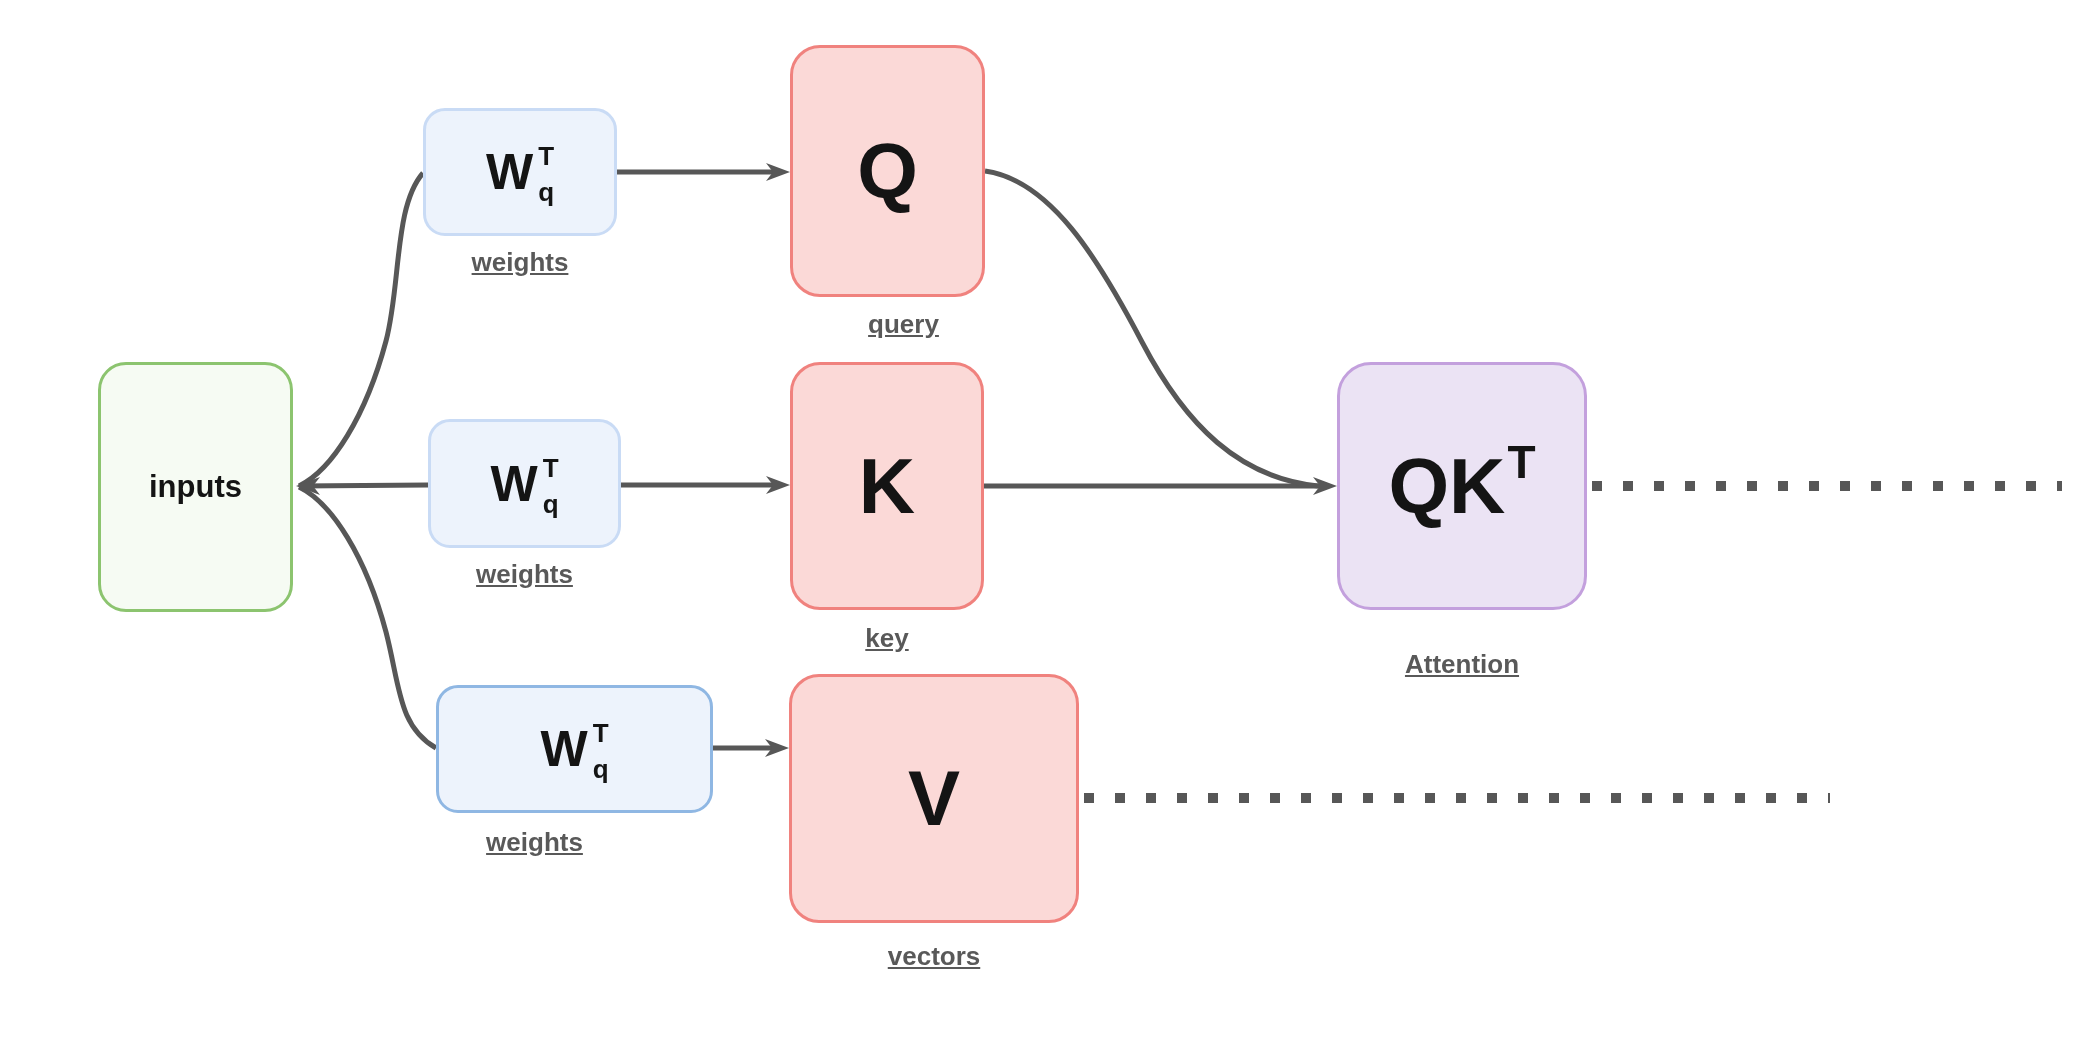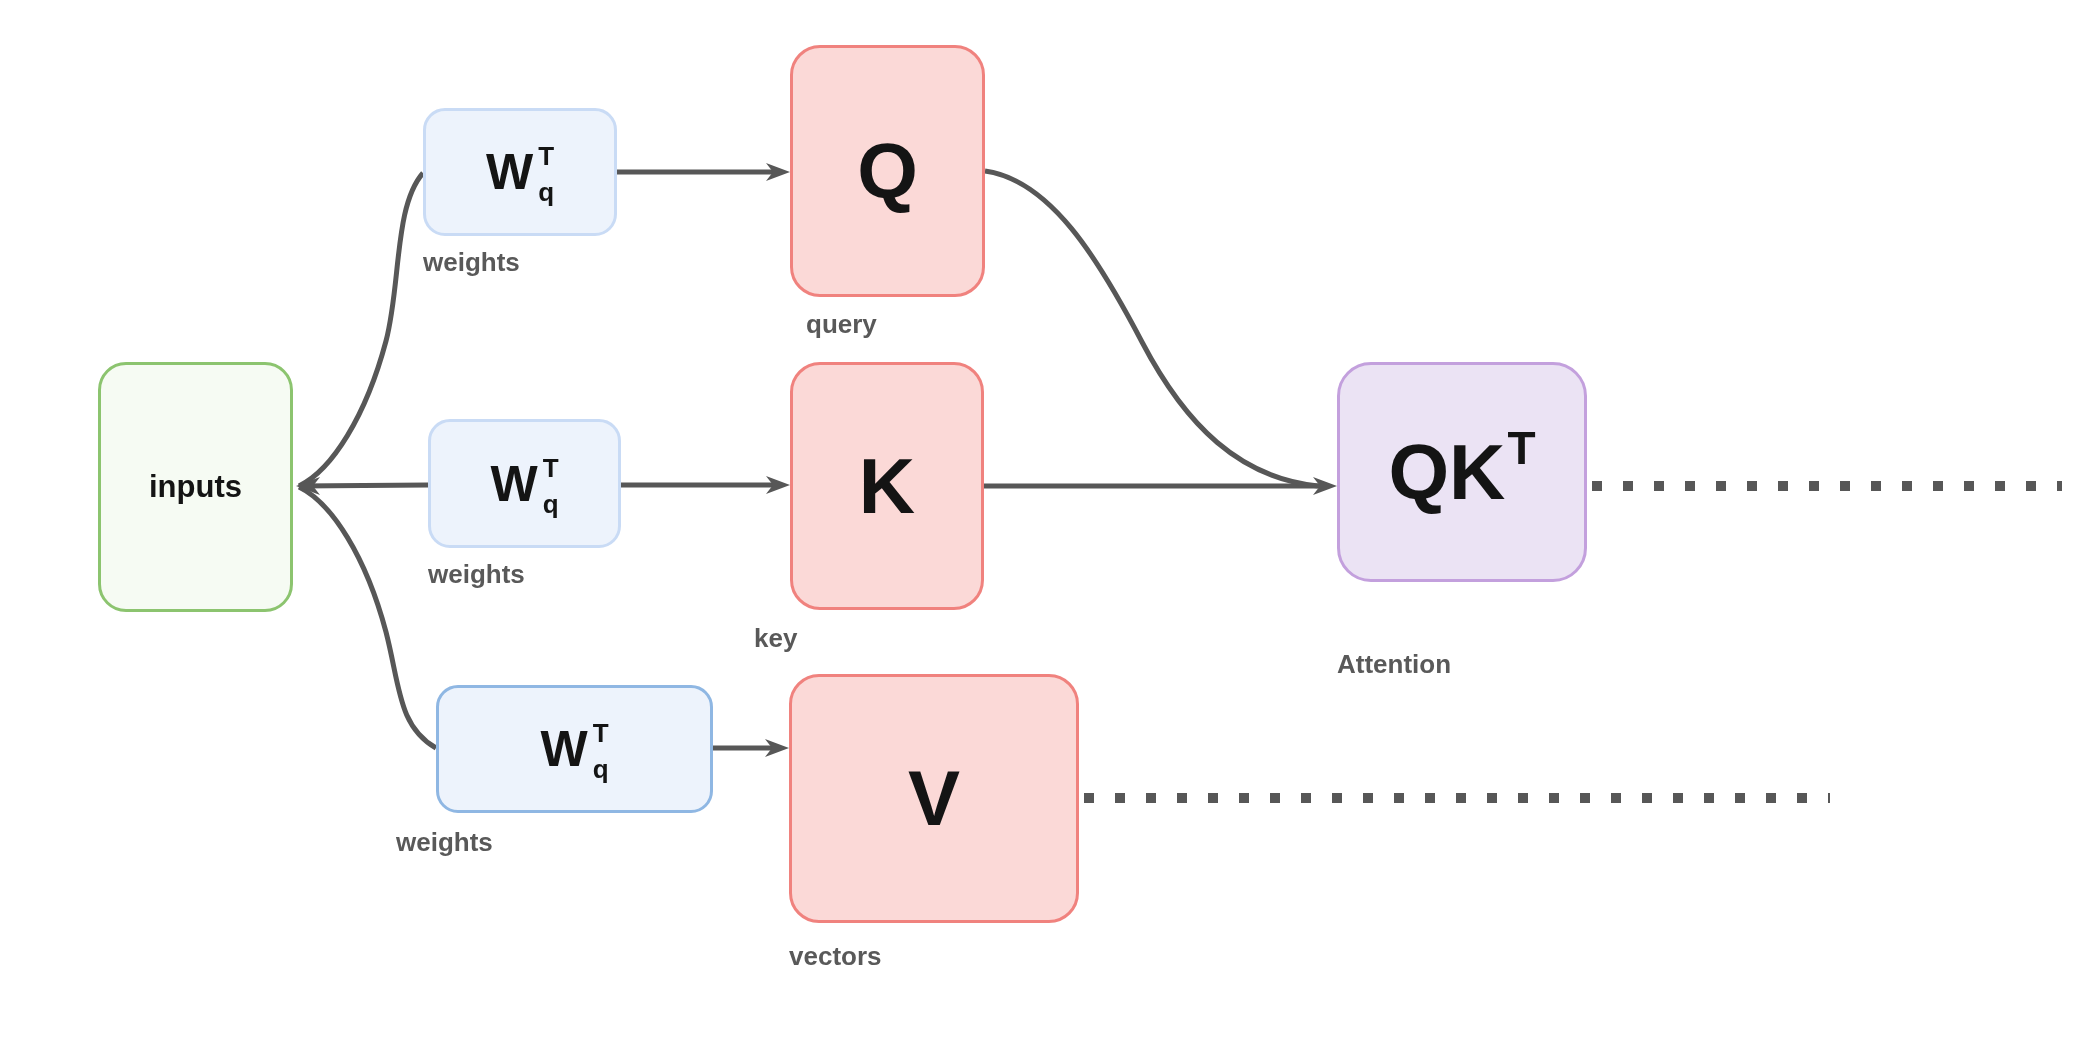--- a/index.html
+++ b/index.html
@@ -30,22 +30,22 @@
             border-radius:30px;font-size:78px;}
   .n-attention{background:var(--attention-fill);border-color:var(--attention-border);
                border-radius:34px;font-size:78px;}
 
   .formula{display:flex;align-items:center;font-size:50px;font-weight:bold;}
   .stk{display:inline-flex;flex-direction:column;align-items:flex-start;
        font-size:26px;line-height:1;margin-left:5px;transform:translateY(2px);}
   .stk .stk-sup{margin-bottom:10px;}
   .qkt-sup{font-size:46px;position:relative;top:-24px;margin-left:2px;}
 
-  .caption{position:absolute;text-align:left;font-weight:bold;
-           color:var(--label);font-size:26px;line-height:40px;}
+  .caption{position:absolute;text-align:center;font-weight:bold;
+           color:var(--label);font-size:26px;line-height:40px;text-decoration:underline;}
 </style>
 </head>
 <body>
 
 <div id="canvas">
 
   <svg id="edges" viewBox="0 0 2100 1048" xmlns="http://www.w3.org/2000/svg">
 
     <path class="edge" d="M 299 486 C 332 470 366 416 386 341 C 401 284 394 206 423 173"></path>
     <path class="edge" d="M 299 486 L 428 485"></path>
@@ -107,28 +107,28 @@
   <div class="caption" style="left:396px;top:822px;width:277px">weights</div>
 
   <div class="node n-matrix" style="left:790px;top:45px;width:195px;height:252px">
     <span>Q</span>
   </div>
   <div class="caption" style="left:806px;top:304px;width:195px">query</div>
 
   <div class="node n-matrix" style="left:790px;top:362px;width:194px;height:248px">
     <span>K</span>
   </div>
-  <div class="caption" style="left:754px;top:618px;width:194px">key</div>
+  <div class="caption" style="left:790px;top:618px;width:194px">key</div>
 
   <div class="node n-matrix" style="left:789px;top:674px;width:290px;height:249px">
     <span>V</span>
   </div>
   <div class="caption" style="left:789px;top:936px;width:290px">vectors</div>
 
-  <div class="node n-attention" style="left:1337px;top:362px;width:250px;height:220px">
+  <div class="node n-attention" style="left:1337px;top:362px;width:250px;height:248px">
     <span>QK</span>
     <span class="qkt-sup">T</span>
   </div>
   <div class="caption" style="left:1337px;top:644px;width:250px">
     <div>Attention</div>
   </div>
 
 </div>
 
 </body></html>

